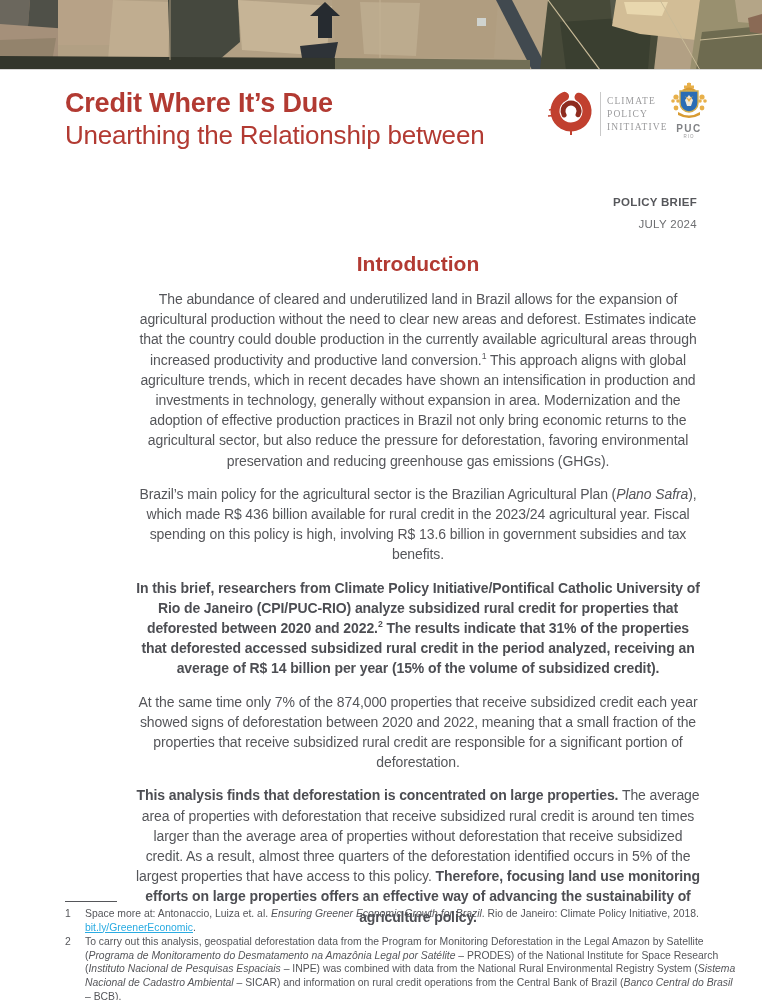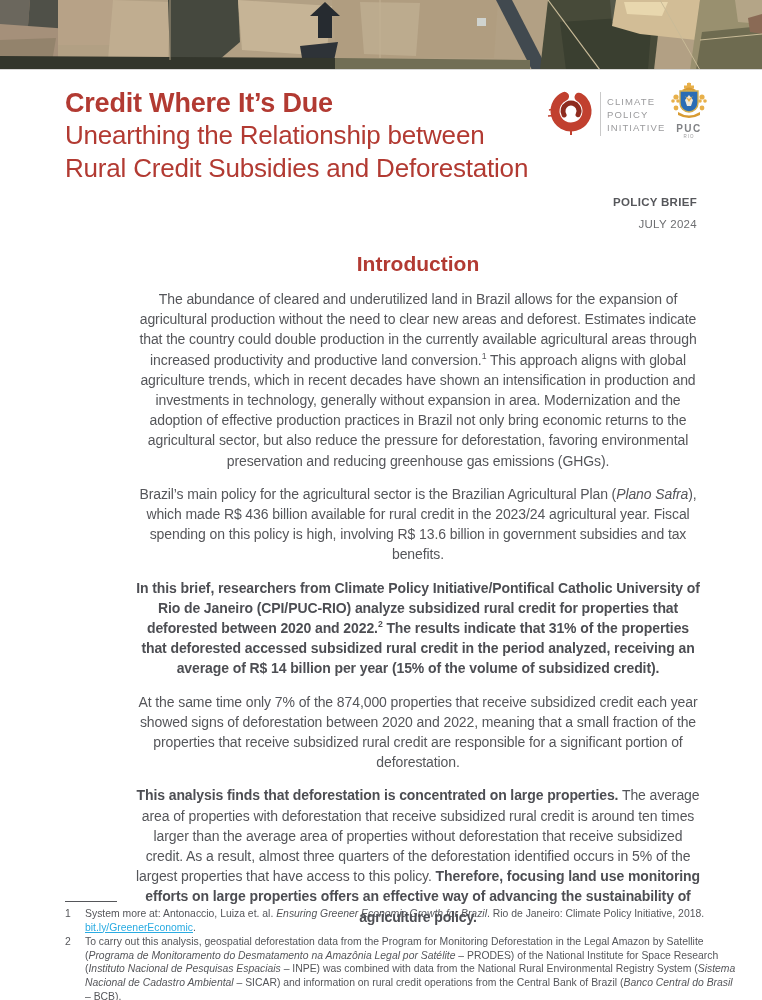--- a/index.html
+++ b/index.html
@@ -29,21 +29,21 @@
     position: absolute; left: 65px; top: 119px;
     font-size: 26px; font-weight: 400; color: #b23a32;
     line-height: 33px; letter-spacing: -0.2px;
   }
 
   
   .cpi-mark { position: absolute; left: 546px; top: 87px; width: 50px; height: 52px; }
   .logo-divider { position: absolute; left: 600px; top: 92px; width: 1px; height: 44px; background: #c9c9c9; }
   .cpi-text {
     position: absolute; left: 607px; top: 95px;
-    font-family: Liberation Sans, sans-serif;
+    font-family: Liberation Serif, serif;
     font-size: 9.5px; line-height: 13px; letter-spacing: 1.1px; color: #9b9b9d;
   }
   .puc { position: absolute; left: 668px; top: 82px; width: 42px; text-align: center; }
   .puc svg { display: block; margin: 0 auto; }
   .puc-label { font-size: 10px; font-weight: bold; color: #808285; letter-spacing: 1.5px; margin-top: 1px; }
   .puc-sub { font-size: 4.5px; color: #9b9b9d; letter-spacing: 1px; }
 
   .brief-block { position: absolute; right: 65px; top: 148px; text-align: right; }
   .brief-type { font-size: 11.5px; font-weight: bold; color: #56575b; letter-spacing: 0.3px; margin-top: 48px; }
   .brief-date { font-size: 11.5px; font-weight: 400; color: #6d6e71; margin-top: 10px; letter-spacing: 0.3px; }
@@ -113,21 +113,20 @@
       <line x1="700" y1="40" x2="762" y2="34" stroke="#c9bb98" stroke-width="1"></line>
       <line x1="380" y1="0" x2="380" y2="58" stroke="#c2b193" stroke-width="1"></line>
       <line x1="170" y1="0" x2="170" y2="60" stroke="#a6967c" stroke-width="1"></line>
       <rect x="477" y="18" width="9" height="8" fill="#cfd3cf"></rect>
     </svg>
   </div>
 
   <div class="title">Credit Where It’s Due</div>
   <div class="subtitle">
     <div>Unearthing the Relationship between</div>
-    <div>Rural Credit Subsidies and Deforestation</div>
   </div>
 
   <div class="cpi-mark">
     <svg viewBox="0 0 50 52" width="50" height="52">
       <g transform="rotate(-60 25 24)">
         <circle cx="25" cy="24" r="16" fill="none" stroke="#c1402f" stroke-width="9" stroke-dasharray="85 100" stroke-linecap="round"></circle>
       </g>
       <g transform="rotate(150 25 24)">
         <circle cx="25" cy="24" r="8" fill="none" stroke="#8e2b1e" stroke-width="5" stroke-dasharray="33 60" stroke-linecap="round"></circle>
       </g>
@@ -177,21 +176,21 @@
     <p><span>Brazil’s main policy for the agricultural sector is the Brazilian Agricultural Plan (</span><span class="seg-i">Plano Safra</span><span>), which made R$ 436 billion available for rural credit in the 2023/24 agricultural year. Fiscal spending on this policy is high, involving R$ 13.6 billion in government subsidies and tax benefits.</span></p>
     <p><span class="seg-b">In this brief, researchers from Climate Policy Initiative/Pontifical Catholic University of Rio de Janeiro (CPI/PUC-RIO) analyze subsidized rural credit for properties that deforested between 2020 and 2022.</span><sup class="seg-bsup">2</sup><span class="seg-b"> The results indicate that 31% of the properties that deforested accessed subsidized rural credit in the period analyzed, receiving an average of R$ 14 billion per year (15% of the volume of subsidized credit).</span></p>
     <p><span>At the same time only 7% of the 874,000 properties that receive subsidized credit each year showed signs of deforestation between 2020 and 2022, meaning that a small fraction of the properties that receive subsidized rural credit are responsible for a significant portion of deforestation.</span></p>
     <p><span class="seg-b">This analysis finds that deforestation is concentrated on large properties.</span><span> The average area of properties with deforestation that receive subsidized rural credit is around ten times larger than the average area of properties without deforestation that receive subsidized credit. As a result, almost three quarters of the deforestation identified occurs in 5% of the largest properties that have access to this policy. </span><span class="seg-b">Therefore, focusing land use monitoring efforts on large properties offers an effective way of advancing the sustainability of agriculture policy.</span></p>
   </div>
 
   <div class="footnotes">
     <div class="fn-rule"></div>
     <div class="footnote">
       <div class="fn-num">1</div>
-      <div class="fn-text"><span>System more at: Antonaccio, Luiza et. al. </span><span class="seg-i">Ensuring Greener Economic Growth for Brazil</span><span>. Rio de Janeiro: Climate Policy Initiative, 2018. </span><a class="seg-link" href="#">bit.ly/GreenerEconomic</a><span>.</span></div>
+      <div class="fn-text"><span>Space more at: Antonaccio, Luiza et. al. </span><span class="seg-i">Ensuring Greener Economic Growth for Brazil</span><span>. Rio de Janeiro: Climate Policy Initiative, 2018. </span><a class="seg-link" href="#">bit.ly/GreenerEconomic</a><span>.</span></div>
     </div>
     <div class="footnote">
       <div class="fn-num">2</div>
       <div class="fn-text"><span>To carry out this analysis, geospatial deforestation data from the Program for Monitoring Deforestation in the Legal Amazon by Satellite (</span><span class="seg-i">Programa de Monitoramento do Desmatamento na Amazônia Legal por Satélite</span><span> – PRODES) of the National Institute for Space Research (</span><span class="seg-i">Instituto Nacional de Pesquisas Espaciais</span><span> – INPE) was combined with data from the National Rural Environmental Registry System (</span><span class="seg-i">Sistema Nacional de Cadastro Ambiental</span><span> – SICAR) and information on rural credit operations from the Central Bank of Brazil (</span><span class="seg-i">Banco Central do Brasil</span><span> – BCB).</span></div>
     </div>
   </div>
 
 </div>
 
 </body></html>

